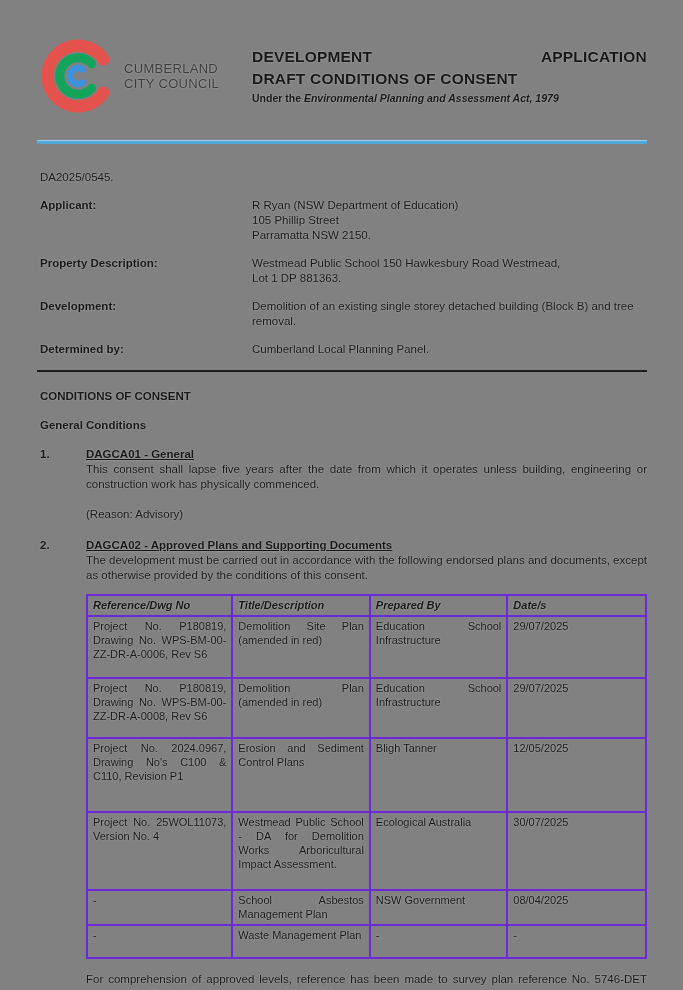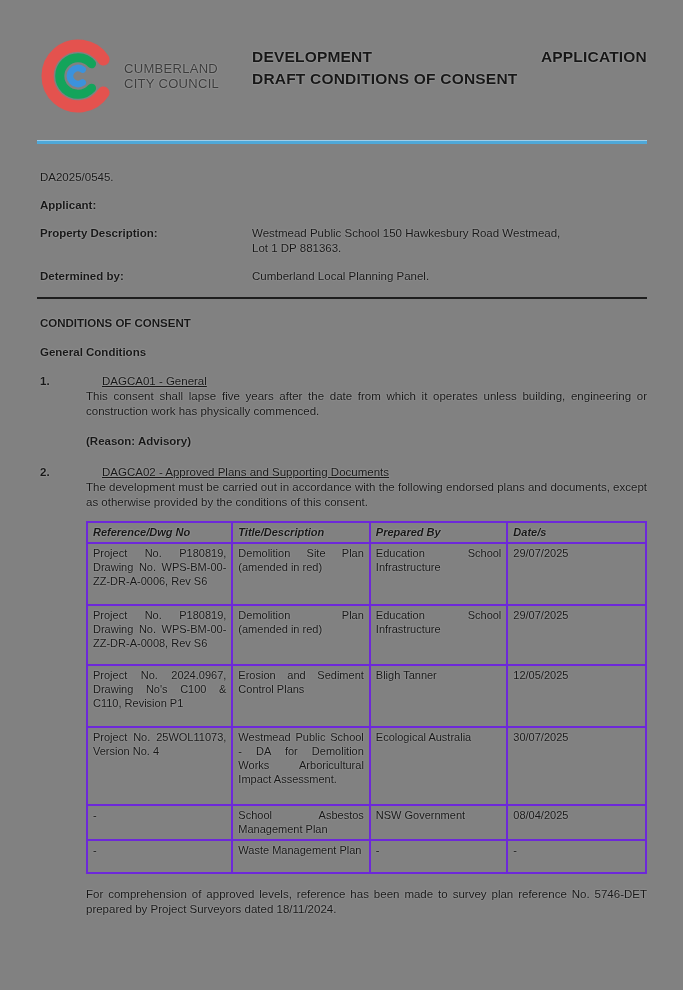--- a/index.html
+++ b/index.html
@@ -34,42 +34,42 @@
   .detail-label { width:212px; font-weight:bold; font-size:11.5px; line-height:15px; flex:0 0 auto; }
   .detail-value { font-size:11.5px; line-height:15px; flex:1; }
   .dark-rule { height:2px; background:#1d1d1d; margin:3px 0 0 -3px; }
 
   
   .section-title { font-size:11.5px; font-weight:bold; margin-top:18px; }
   .group-title  { font-size:11.5px; font-weight:bold; margin-top:17px; }
   .cond { display:flex; margin-top:16px; }
   .cond-num { width:46px; font-weight:bold; font-size:11.5px; line-height:15px; flex:0 0 auto; }
   .cond-content { flex:1; font-size:11.5px; line-height:15px; }
-  .cond-heading { font-weight:normal; text-decoration:underline;margin-left:16px; }
+  .cond-heading { font-weight:bold; text-decoration:underline; }
   .cond-body { text-align:justify; }
-  .cond-reason { margin-top:15px;font-weight:bold; }
+  .cond-reason { margin-top:15px; }
 
   
   table.plans {
     border-collapse:collapse;
     width:100%;
     margin-top:11px;
     table-layout:fixed;
   }
   table.plans th, table.plans td {
     border:2px solid #6d28d9;
     font-size:11px;
     line-height:14px;
     padding:2px 5px 3px 5px;
     vertical-align:top;
     text-align:justify;
   }
   table.plans th { font-weight:bold; font-style:italic; text-align:left; height:18px; }
   .c0{width:26%;} .c1{width:24.6%;} .c2{width:24.6%;} .c3{width:24.8%;margin-top:28px;}
-  .r0{height:62px;} .r1{height:60px;} .r2{height:62px;} .r3{height:78px;} .r4{height:35px;} .r5{height:33px;}
+  .r0{height:62px;} .r1{height:60px;} .r2{height:74px;} .r3{height:78px;} .r4{height:35px;} .r5{height:33px;}
   td.dateCell { text-align:left; }
 
   .footnote { margin:13px 0 0 46px; font-size:11.5px; line-height:15px; text-align:justify; }
 </style>
 </head>
 <body>
 
 <div class="page">
 
   <div class="header">
@@ -83,39 +83,53 @@
         <div>CUMBERLAND</div>
         <div>CITY COUNCIL</div>
       </div>
     </div>
     <div class="title-block">
       <div class="title-row">
         <span>DEVELOPMENT</span>
         <span>APPLICATION</span>
       </div>
       <div class="subtitle">DRAFT CONDITIONS OF CONSENT</div>
+      <div class="act-line">
+        <span>Under the </span><em>Environmental Planning and Assessment Act, 1979</em>
+      </div>
     </div>
   </div>
 
   <div class="blue-rule"></div>
 
   <div class="details">
     <div class="detail-row">
       <div class="detail-value">
         <div>DA2025/0545.</div>
       </div>
     </div>
     <div class="detail-row">
       <div class="detail-label">Applicant:</div>
+      <div class="detail-value">
+        <div>R Ryan (NSW Department of Education)</div>
+        <div>105 Phillip Street</div>
+        <div>Parramatta NSW 2150.</div>
+      </div>
     </div>
     <div class="detail-row">
       <div class="detail-label">Property Description:</div>
       <div class="detail-value">
         <div>Westmead Public School 150 Hawkesbury Road Westmead,</div>
         <div>Lot 1 DP 881363.</div>
+      </div>
+    </div>
+    <div class="detail-row">
+      <div class="detail-label">Development:</div>
+      <div class="detail-value">
+        <div>Demolition of an existing single storey detached building (Block B) and tree removal.</div>
       </div>
     </div>
     <div class="detail-row" style="margin-top:4px;">
       <div class="detail-label">Determined by:</div>
       <div class="detail-value">
         <div>Cumberland Local Planning Panel.</div>
       </div>
     </div>
   </div>
 

